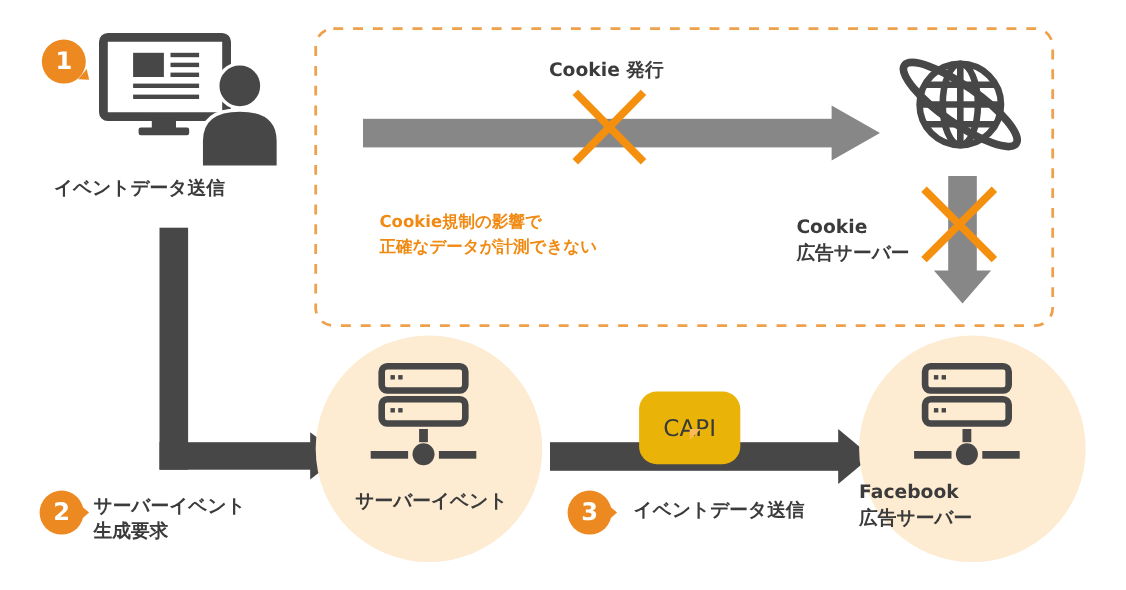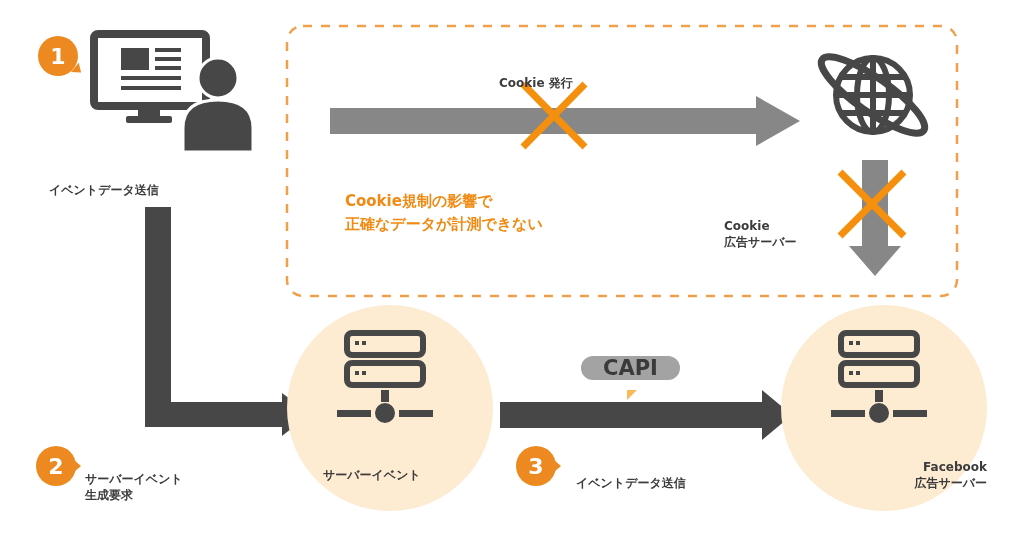--- a/index.html
+++ b/index.html
@@ -1,24 +1,24 @@
 <!DOCTYPE html>
 <html><head>
 <meta charset="utf-8">
 <style>
   html, body { margin: 0; padding: 0; background: #ffffff; }
   body { width: 1024px; height: 536px; position: relative; overflow: hidden;
          font-family: "DejaVu Sans", "Liberation Sans", sans-serif; color: #3a3a3a; }
   .abs { position: absolute; }
-  .label { font-weight: bold; font-size: 12px; color: #3b3b3b; white-space: nowrap; line-height: 1.35; margin-top: 22px; }
+  .label { font-weight: bold; font-size: 17px; color: #3b3b3b; white-space: nowrap; line-height: 1.35; }
   .orange-text { color: #f08a12; font-weight: bold; font-size: 15px; line-height: 1.5; white-space: nowrap; }
   .badge { width: 40px; height: 40px; border-radius: 50%; background: #ec8a21;
            color: #fff; font-weight: bold; font-size: 22px; display: flex; align-items: center; justify-content: center; }
   .circle { border-radius: 50%; background: #fdebd2; }
-  .capi { background: #a3a3a3; border-radius: 16px; padding: 0 22px; font-weight: bold; font-size: 21px; color: #3a3a3a; }
+  .capi { background: #eab308; border-radius: 16px; padding: 21px 22px; font-weight: normal; font-size: 21px; color: #3a3a3a; }
   svg { overflow: visible; }
 </style>
 </head>
 <body>
 
 <svg class="abs" style="left:0;top:0" width="1024" height="536">
   <rect x="287" y="26" width="670" height="270" rx="16" ry="16" fill="none" stroke="#f0a04b" stroke-width="2.5" stroke-dasharray="9 9"></rect>
 
   <g>
     <rect x="330" y="108" width="428" height="26" fill="#878787"></rect>
@@ -133,21 +133,21 @@
   <div>広告サーバー</div>
 </div>
 
 <div class="abs orange-text" style="left:345px; top:190px;">
   <div>Cookie規制の影響で</div>
   <div>正確なデータが計測できない</div>
 </div>
 
 <div class="abs label" style="left:323px; top:445px;">サーバーイベント</div>
 
-<div class="abs label" style="left:781px; top:437px; width:206px; text-align:right;">
+<div class="abs label" style="left:781px; top:437px; width:206px; text-align:left;">
   <div>Facebook</div>
   <div>広告サーバー</div>
 </div>
 
 <div class="abs" style="left:581px; top:356px;">
   <div class="capi">CAPI</div>
   <div class="abs" style="left:46px; top:34px; width:0; height:0; border-top:10px solid #fcb957; border-right:10px solid transparent;"></div>
 </div>
 
 </body></html>

